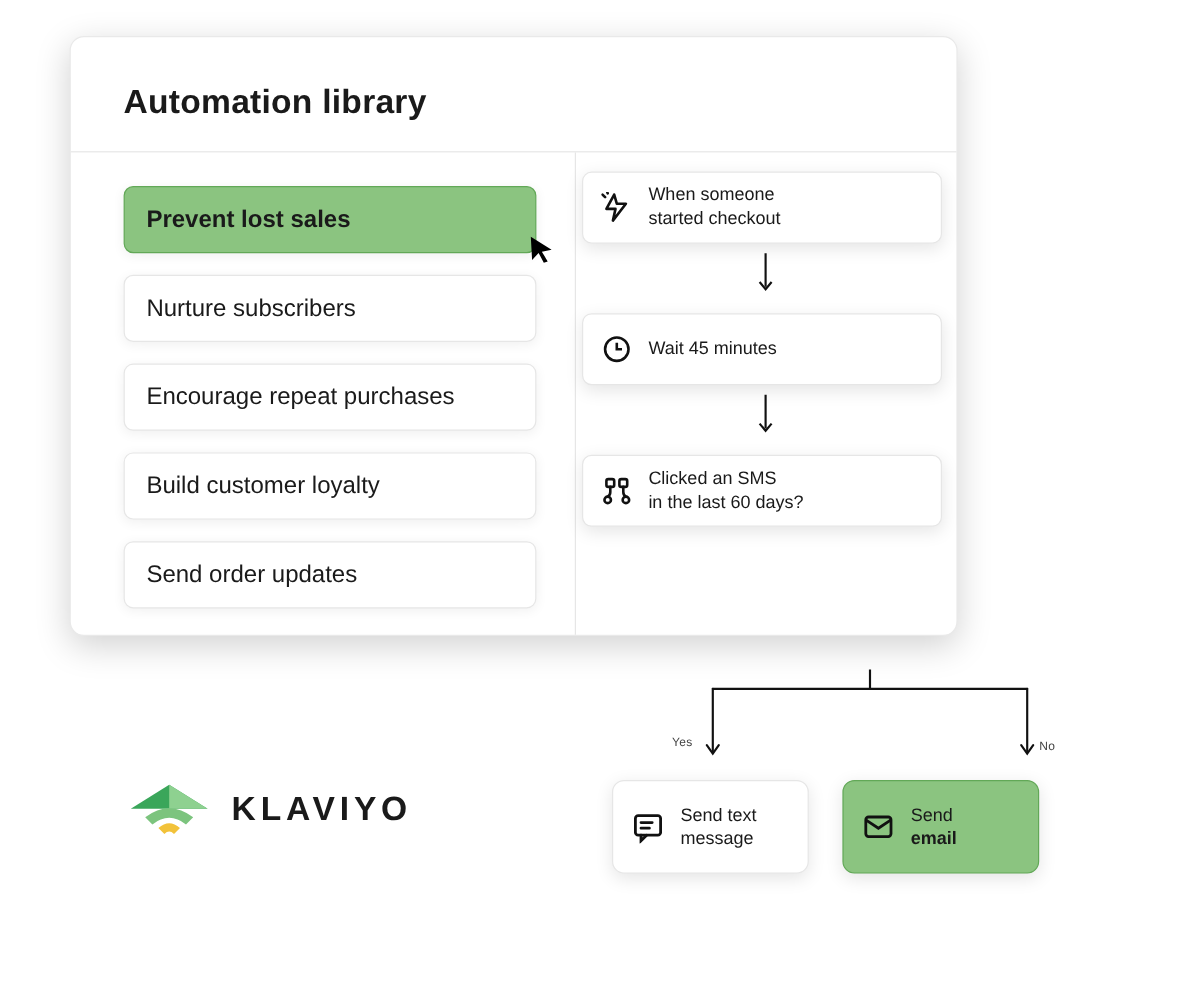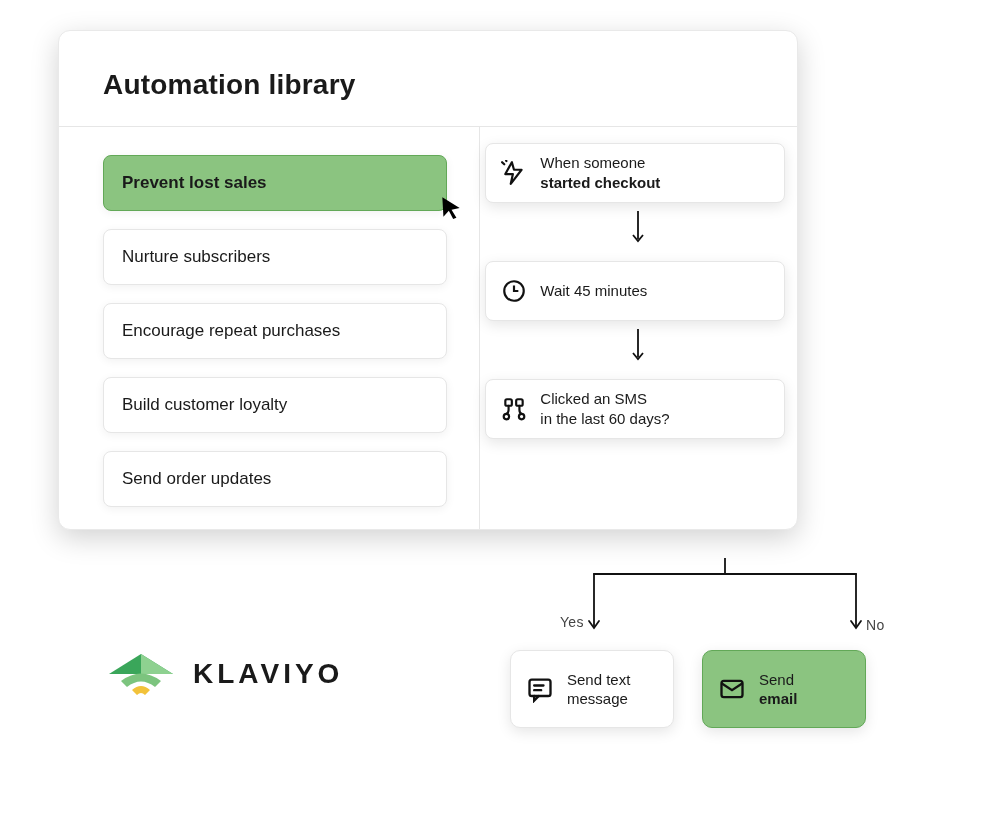--- a/index.html
+++ b/index.html
@@ -67,21 +67,21 @@
 
     .list { display: flex; flex-direction: column; gap: 18px; }
     .list-item {
       height: 56px;
       border: 1px solid var(--line);
       background: var(--white);
       border-radius: 8px;
       display: flex;
       align-items: center;
       padding: 0 18px;
-      font-size: 17px;
+      font-size: 20px;
       box-shadow: 0 2px 10px rgba(0,0,0,.06);
       position: relative;
       cursor: pointer;
     }
     .list-item.active {
       background: var(--green);
       border-color: var(--green-dark);
       font-weight: 600;
     }
 
@@ -112,42 +112,42 @@
       display: flex;
       align-items: center;
       padding: 8px 14px;
       gap: 12px;
       font-size: 15px;
       line-height: 1.35;
       margin-top: 16px;
       margin-left: -6px;
     }
     .flow-card .txt { flex: 1; }
-    .flow-card .txt strong { font-weight: 700; }
+    .flow-card .txt strong { font-weight: 400; }
     .flow-icon {
       width: 28px; height: 28px;
       display: inline-flex; align-items: center; justify-content: center;
     }
     .arrow-down {
       height: 36px;
       width: 14px;
       display: flex; align-items: center; justify-content: center;
       margin-top: 6px;
     }
 
     .branch-stage {
       position: absolute;
       left: 510px;
       top: 558px;
       width: 430px;
     }
     .branch-svg { position: absolute; top: 0; left: 0; }
     .branch-label {
       position: absolute;
-      font-size: 14px;
+      font-size: 10px;
       letter-spacing: .3px;
       color: #444;
     }
 
     .actions {
       position: absolute;
       top: 92px;
       left: 0;
       width: 100%;
       display: flex;

